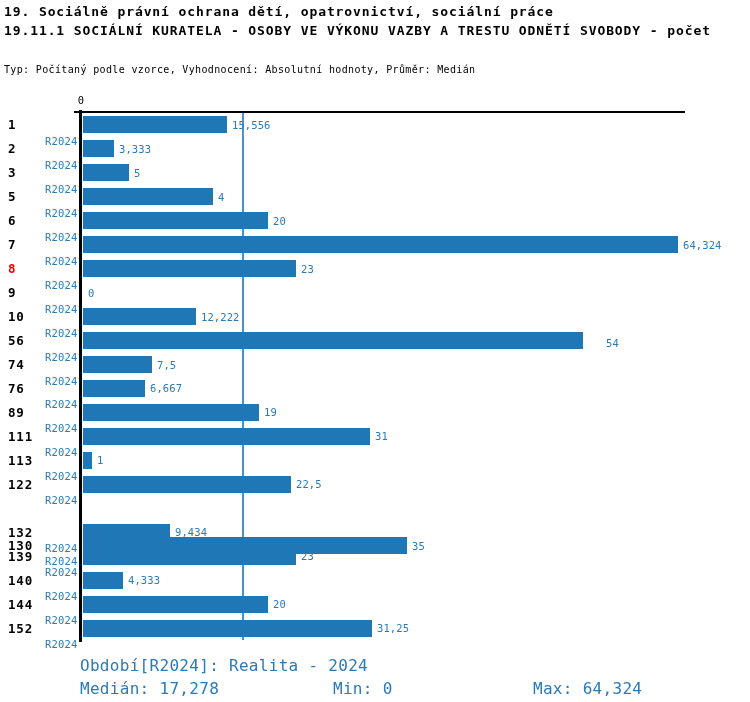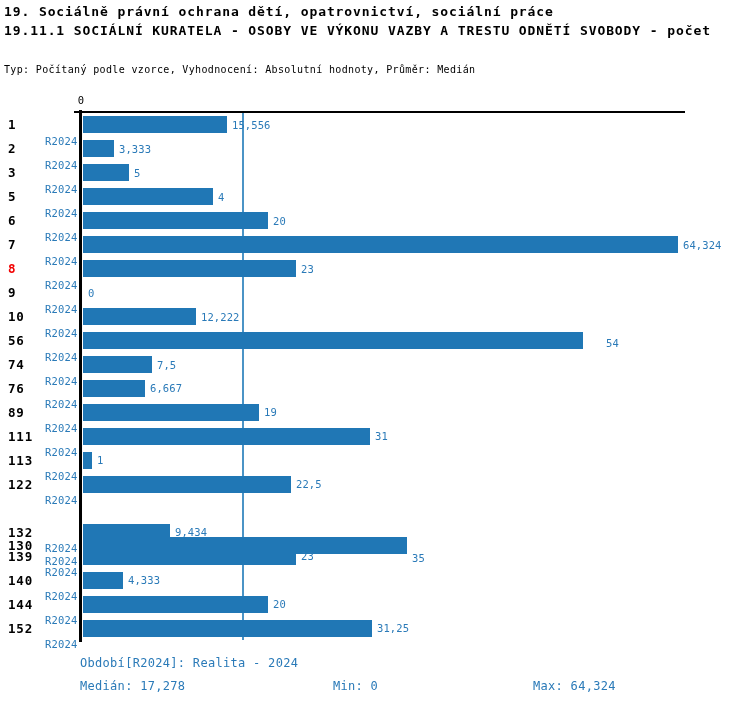--- a/index.html
+++ b/index.html
@@ -26,21 +26,21 @@
   .rnum.red{color:var(--red);}
   .rper{
     position:absolute;left:45px;top:16px;height:100%;display:flex;align-items:center;
     font-size:10.5px;letter-spacing:0.15px;color:var(--bluetext);
   }
   .rbar{position:absolute;background:var(--bar);}
   .rval{
     position:absolute;font-size:10.5px;letter-spacing:0.1px;color:var(--bluetext);
     display:flex;align-items:center;
   }
-  .footer-line{position:absolute;white-space:pre;font-size:12px;letter-spacing:0.3px;color:var(--bluetext);}
+  .footer-line{position:absolute;white-space:pre;font-size:16px;letter-spacing:0.3px;color:var(--bluetext);}
 </style>
 </head>
 <body>
 
 <div class="page" style="--bar: #2077b5; --bluetext: #2a7ab8; --median: #4b94c6; --red: #f20000;">
 
   <div class="hline title-line" style="left:4px;top:4px;">19. Sociálně právní ochrana dětí, opatrovnictví, sociální práce</div>
   <div class="hline title-line" style="left:4px;top:23px;">19.11.1 SOCIÁLNÍ KURATELA - OSOBY VE VÝKONU VAZBY A TRESTU ODNĚTÍ SVOBODY - počet</div>
   <div class="hline meta-line" style="left:4px;top:64px;">Typ: Počítaný podle vzorce, Vyhodnocení: Absolutní hodnoty, Průměr: Medián</div>
 
@@ -143,21 +143,21 @@
         <div class="crow" style="top: 472.31px; height: 23.954px;">
           <span class="rnum">122</span>
           <span class="rper">R2024</span>
           <div class="rbar" style="left: 83px; top: 3.477px; width: 208px; height: 17px;"></div>
           <span class="rval" style="left: 296px; top: 3.477px; height: 17px;">22,5</span>
         </div>
         <div class="crow" style="top: 496.264px; height: 23.954px; margin-top: 37px;">
           <span class="rnum">130</span>
           <span class="rper">R2024</span>
           <div class="rbar" style="left: 83px; top: 3.477px; width: 324px; height: 17px;"></div>
-          <span class="rval" style="left: 412px; top: 16px; height: 17px;">35</span>
+          <span class="rval" style="left: 412px; top: 4px; height: 17px;">35</span>
         </div>
         <div class="crow" style="top: 520.218px; height: 23.954px;">
           <span class="rnum">132</span>
           <span class="rper">R2024</span>
           <div class="rbar" style="left: 83px; top: 3.477px; width: 87px; height: 17px;"></div>
           <span class="rval" style="left: 175px; top: 3.477px; height: 17px;">9,434</span>
         </div>
         <div class="crow" style="top: 544.172px; height: 23.954px;">
           <span class="rnum">139</span>
           <span class="rper">R2024</span>

